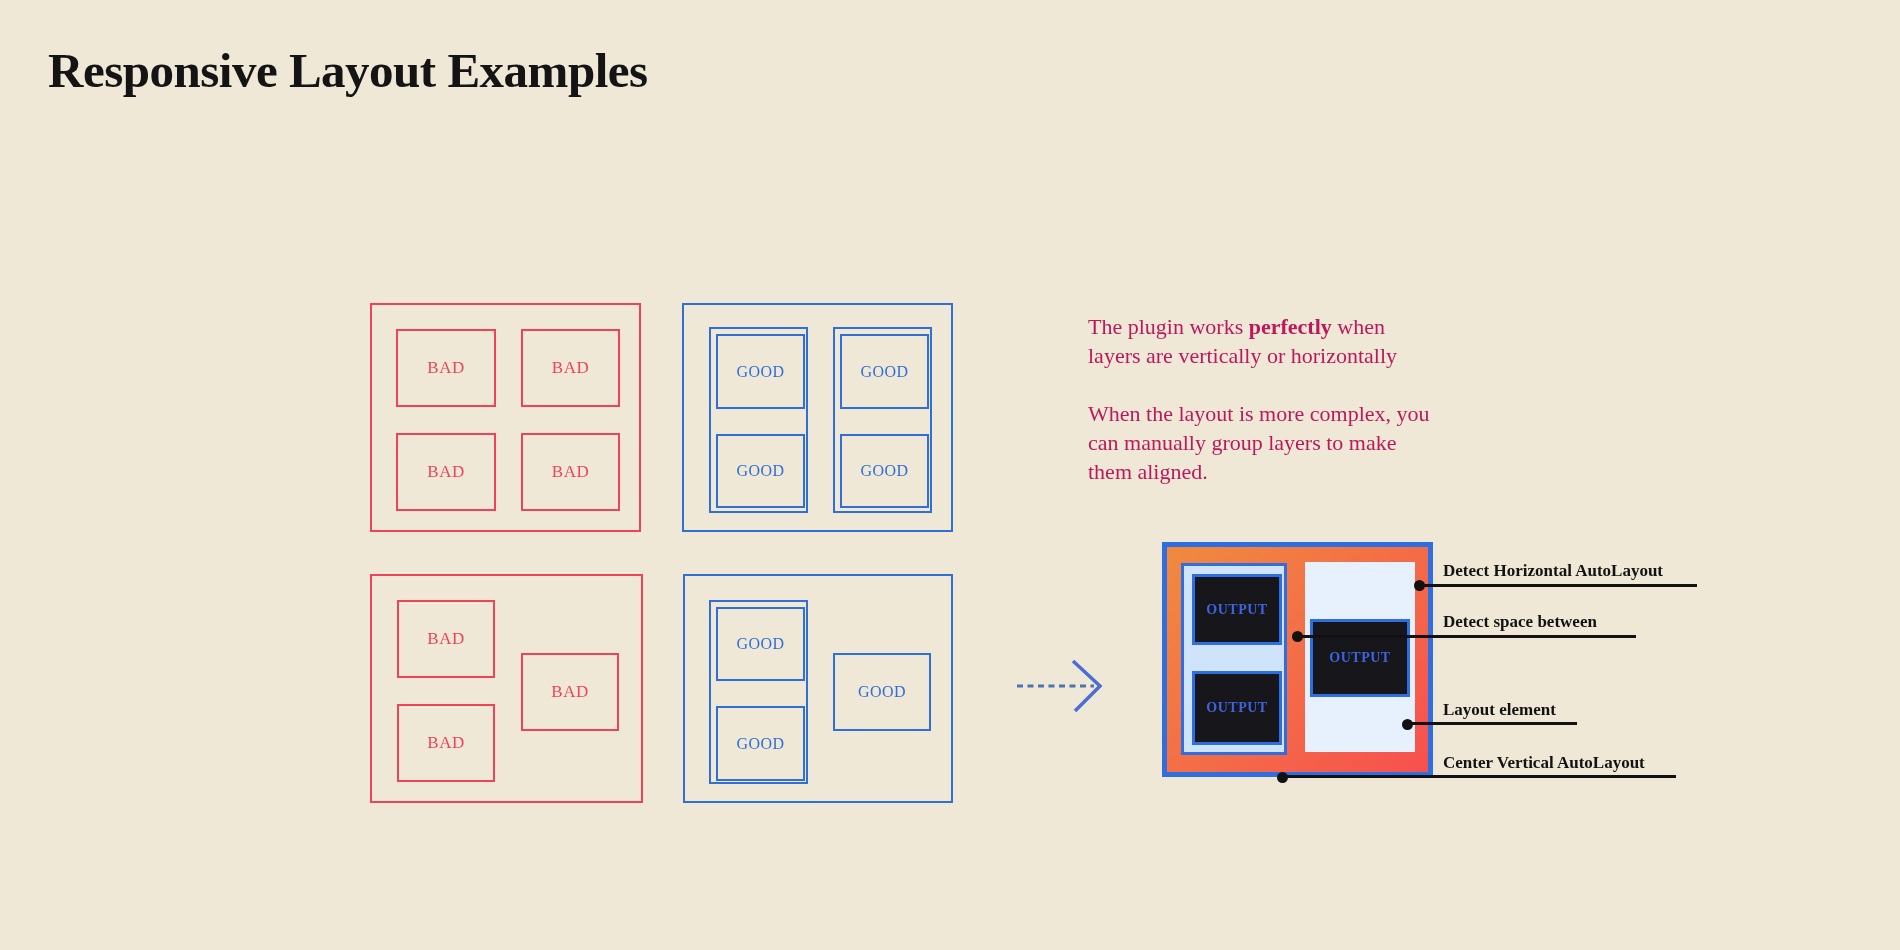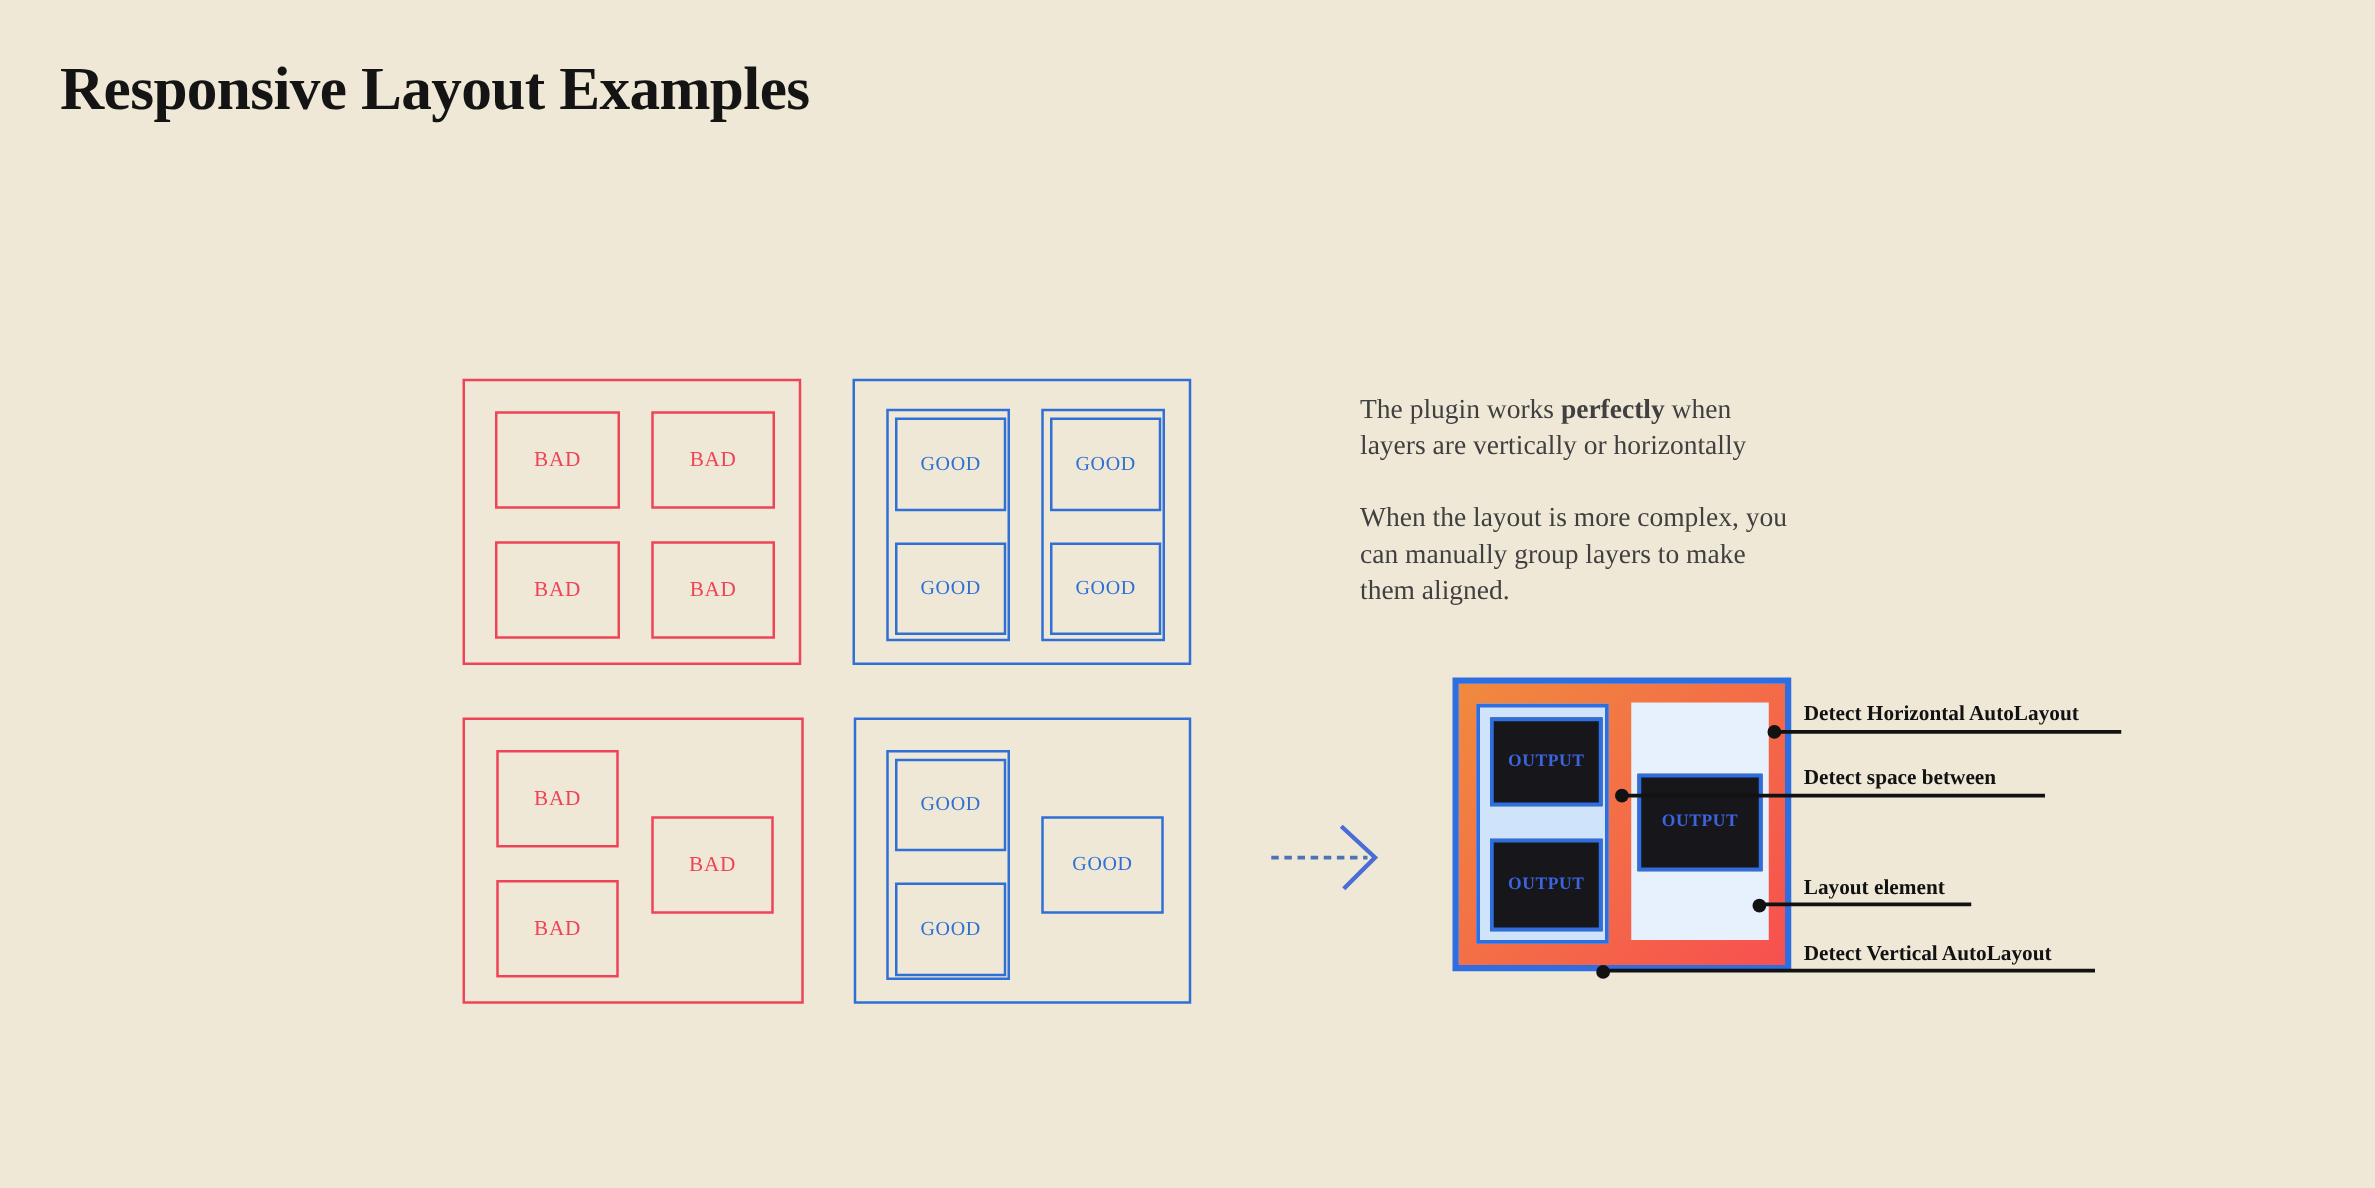--- a/index.html
+++ b/index.html
@@ -24,21 +24,21 @@
   }
   
   .frame-blue{border:2px solid var(--good-blue);}
   .good-group{border:2px solid var(--good-blue);}
   .good-box{
     border:2px solid var(--good-blue);
     display:flex;align-items:center;justify-content:center;
     color:var(--good-blue);font-size:16px;font-weight:500;letter-spacing:0.5px;
   }
   
-  .desc{font-size:22px;line-height:29px;color:#404040;}
+  .desc{font-size:22px;line-height:29px;color:#be185d;}
   .desc b{font-weight:700;}
   
   .output-frame{
     border:5px solid var(--output-border-blue);
     background:linear-gradient(135deg,var(--gradient-orange) 0%,var(--gradient-red) 100%);
   }
   .output-group{
     border:3px solid var(--output-border-blue);
     background:var(--group-fill-light-blue);
   }
@@ -129,15 +129,15 @@
   <div class="abs ann-dot" style="left:1292px;top:631px;"></div>
   <div class="abs ann-line" style="left:1297px;top:635px;width:339px;"></div>
   <div class="abs ann-label" style="left:1443px;top:611px;">Detect space between</div>
 
   <div class="abs ann-dot" style="left:1402px;top:719px;"></div>
   <div class="abs ann-line" style="left:1407px;top:722px;width:170px;"></div>
   <div class="abs ann-label" style="left:1443px;top:699px;">Layout element</div>
 
   <div class="abs ann-dot" style="left:1277px;top:772px;"></div>
   <div class="abs ann-line" style="left:1282px;top:775px;width:394px;"></div>
-  <div class="abs ann-label" style="left:1443px;top:752px;">Detect Vertical AutoLayout</div>
+  <div class="abs ann-label" style="left:1443px;top:752px;">Center Vertical AutoLayout</div>
 
 </div>
 
 </body></html>

